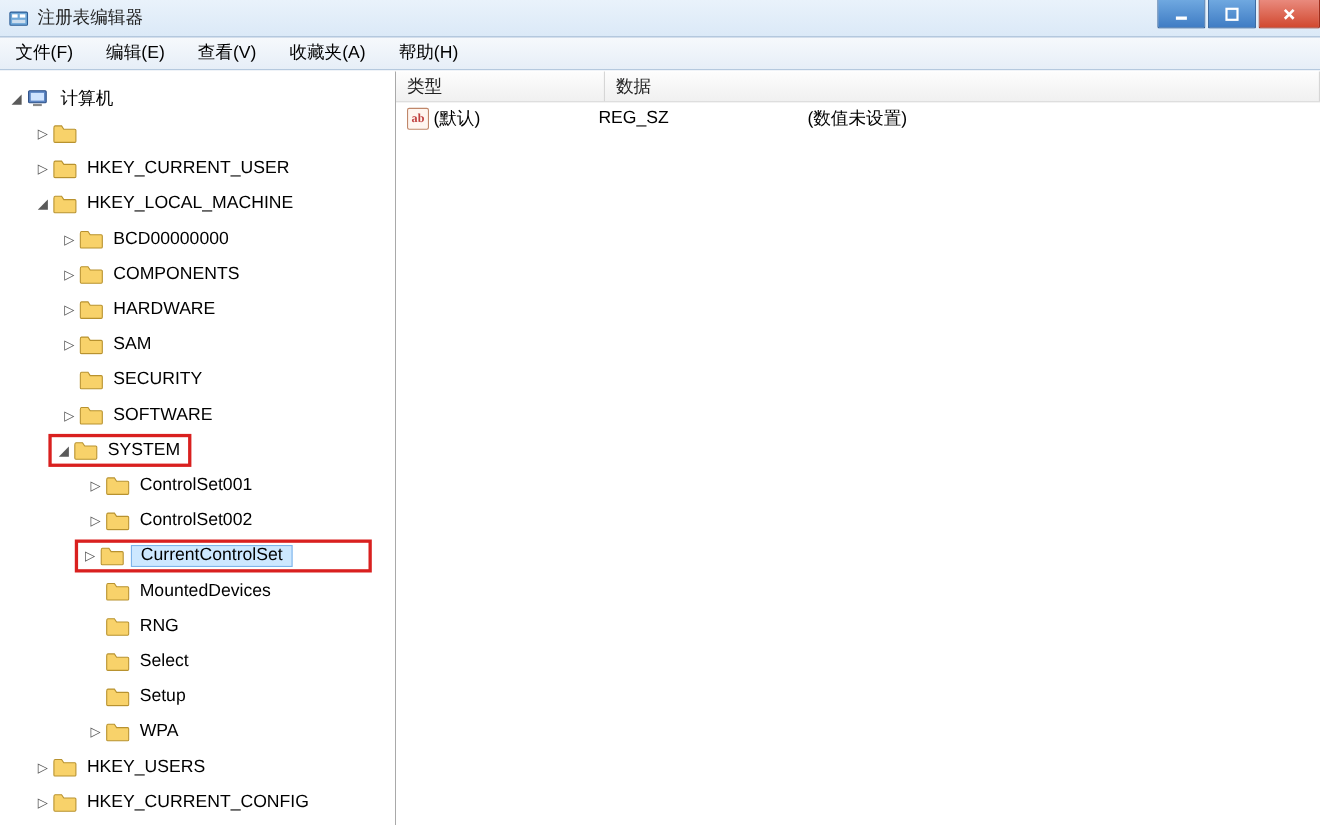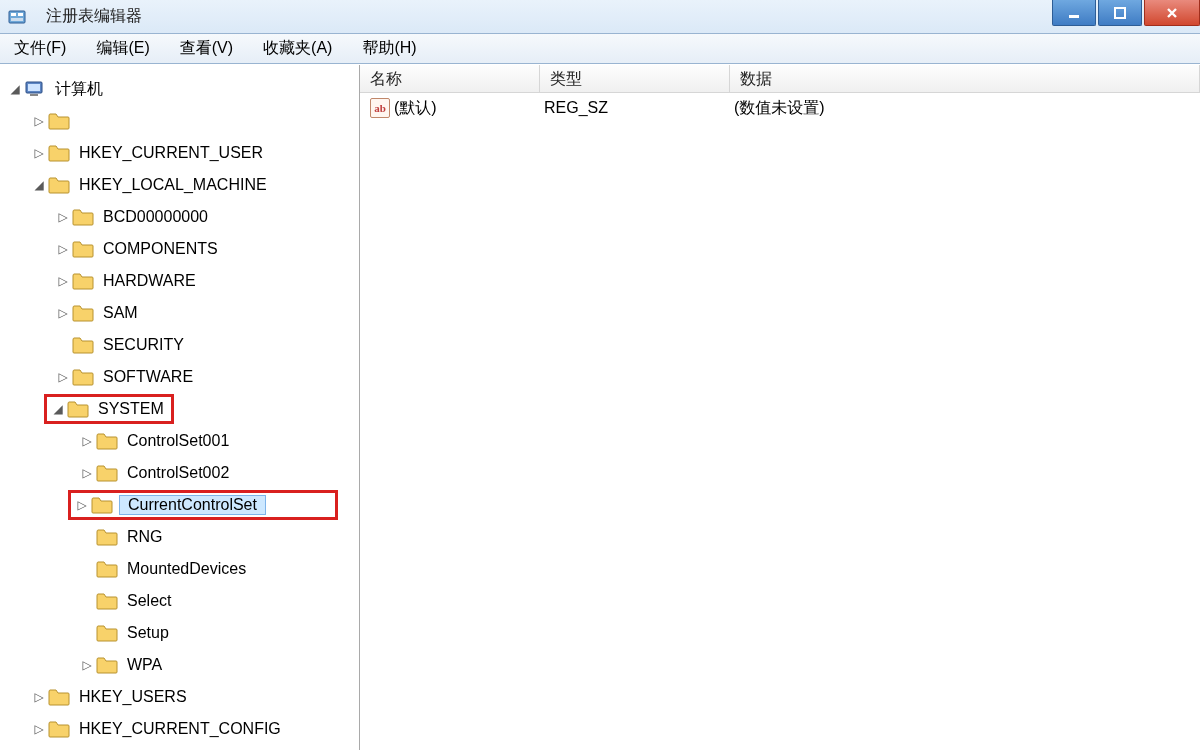--- a/index.html
+++ b/index.html
@@ -1,21 +1,21 @@
 <!DOCTYPE html>
 <html><head>
 <meta charset="utf-8">
 <style>
 * { box-sizing: border-box; margin: 0; padding: 0; font-family: "Microsoft YaHei", "SimSun", Tahoma, sans-serif; font-size: 16px; }
 body { width: 1200px; height: 750px; overflow: hidden; background: #fff; }
 
 
 .titlebar { height: 34px; background: linear-gradient(#e9f2fb, #dbe9f7); display: flex; align-items: center; padding: 0 4px 0 8px; border-bottom: 1px solid #99b4d1; position: relative; }
 .titlebar .app-icon { width: 18px; height: 18px; margin-right: 8px; }
-.titlebar .title-text { color: #222; margin-left: 12px; }
+.titlebar .title-text { color: #222; }
 .win-controls { position: absolute; right: 0; top: 0; display: flex; height: 26px; }
 .win-btn { width: 44px; height: 26px; display: flex; align-items: center; justify-content: center; color: #fff; border-radius: 0 0 2px 2px; margin-left: 2px; }
 .win-btn.min, .win-btn.max { background: linear-gradient(#6fa8e0, #3f7cc4); border: 1px solid #2d5d96; border-top: none; }
 .win-btn.close { background: linear-gradient(#e98a7d, #d1482f); border: 1px solid #a02e1c; border-top: none; width: 56px; }
 .win-btn svg { width: 14px; height: 14px; }
 
 
 .menubar { height: 30px; background: linear-gradient(#f6f9fc, #e6eef7); border-bottom: 1px solid #99b4d1; display: flex; align-items: center; padding: 0 8px; gap: 18px; }
 .menubar .menu-item { color: #000; padding: 2px 6px; cursor: default; }
 
@@ -230,30 +230,30 @@
                   <span class="label">CurrentControlSet</span>
                 </span>
               </div>
                     </li>
               <li>
                       <div class="node" style="padding-left:76px">
                         <span class="expander blank">▷</span>
                         <span class="folder-icon"><svg viewBox="0 0 22 18">
                             <path d="M1 4 L1 16 Q1 17 2 17 L20 17 Q21 17 21 16 L21 6 Q21 5 20 5 L10 5 L8 2 L2 2 Q1 2 1 4 Z" fill="#f8d26a" stroke="#b8922f"></path>
                           </svg></span>
+                        <span class="label">MountedDevices</span>
+                      </div>
+                    </li>
+              <li>
+                      <div class="node" style="padding-left:76px">
+                        <span class="expander blank">▷</span>
+                        <span class="folder-icon"><svg viewBox="0 0 22 18">
+                            <path d="M1 4 L1 16 Q1 17 2 17 L20 17 Q21 17 21 16 L21 6 Q21 5 20 5 L10 5 L8 2 L2 2 Q1 2 1 4 Z" fill="#f8d26a" stroke="#b8922f"></path>
+                          </svg></span>
                         <span class="label">RNG</span>
-                      </div>
-                    </li>
-              <li>
-                      <div class="node" style="padding-left:76px">
-                        <span class="expander blank">▷</span>
-                        <span class="folder-icon"><svg viewBox="0 0 22 18">
-                            <path d="M1 4 L1 16 Q1 17 2 17 L20 17 Q21 17 21 16 L21 6 Q21 5 20 5 L10 5 L8 2 L2 2 Q1 2 1 4 Z" fill="#f8d26a" stroke="#b8922f"></path>
-                          </svg></span>
-                        <span class="label">MountedDevices</span>
                       </div>
                     </li>
               <li>
                       <div class="node" style="padding-left:76px">
                         <span class="expander blank">▷</span>
                         <span class="folder-icon"><svg viewBox="0 0 22 18">
                             <path d="M1 4 L1 16 Q1 17 2 17 L20 17 Q21 17 21 16 L21 6 Q21 5 20 5 L10 5 L8 2 L2 2 Q1 2 1 4 Z" fill="#f8d26a" stroke="#b8922f"></path>
                           </svg></span>
                         <span class="label">Select</span>
                       </div>
@@ -300,21 +300,20 @@
             <span class="label">HKEY_CURRENT_CONFIG</span>
           </div>
             </li>
         </ul>
       </li>
     </ul>
   </div>
 
   <div class="list-pane">
     <div class="list-header">
-      <div class="col name">名称</div>
       <div class="col type">类型</div>
       <div class="col data">数据</div>
     </div>
     <div class="list-row">
       <div class="cell name">
         <span class="sz-icon">ab</span>
         <span>(默认)</span>
       </div>
       <div class="cell type">REG_SZ</div>
       <div class="cell data">(数值未设置)</div>

